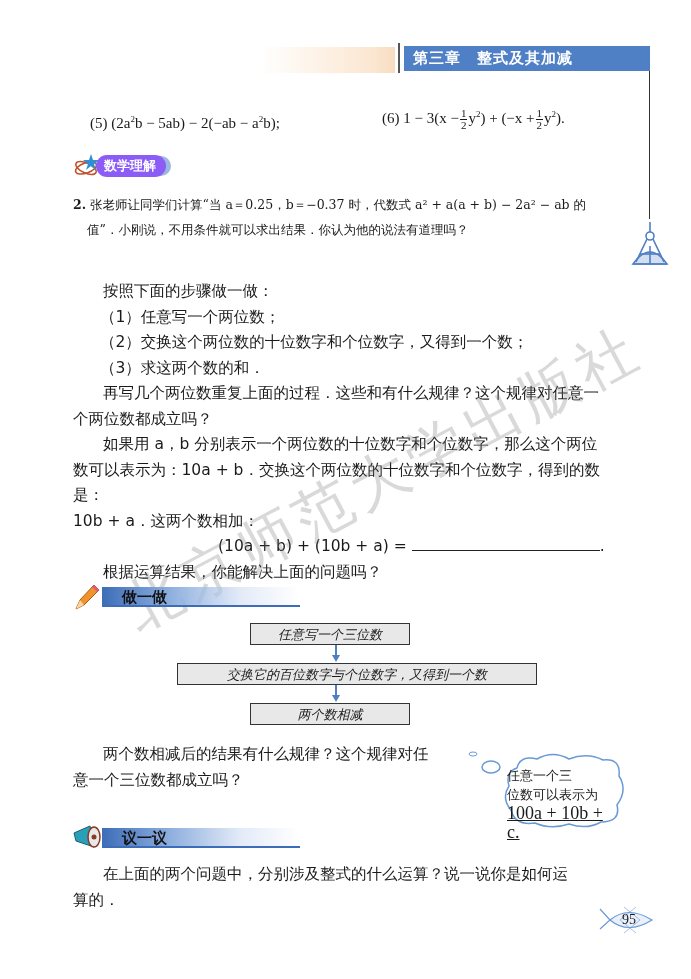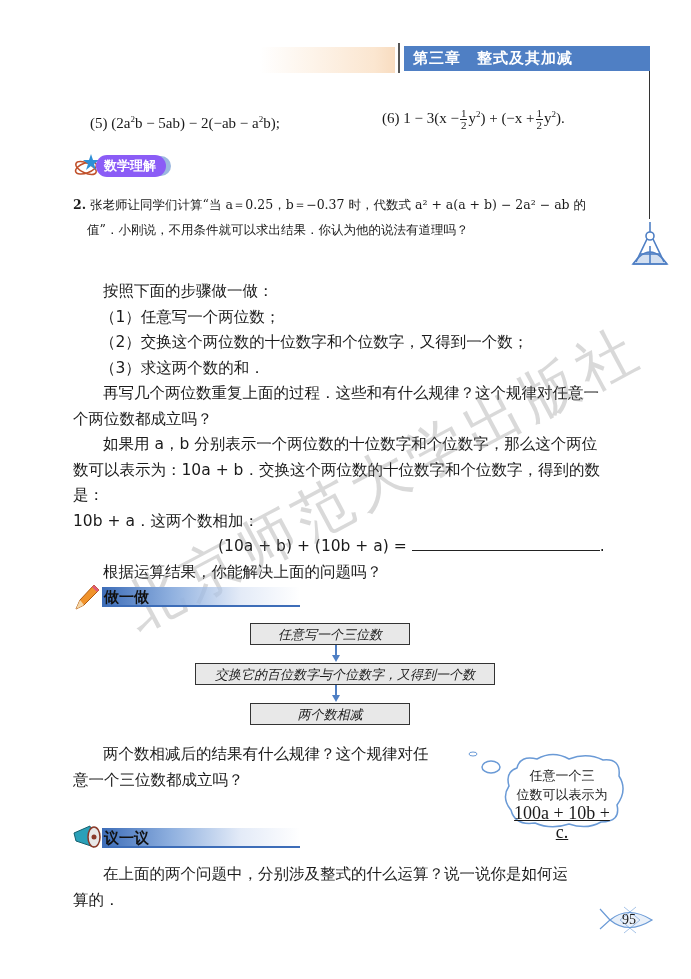--- a/index.html
+++ b/index.html
@@ -21,26 +21,26 @@
   sup { font-size:9px; }
   .badge { left:96px; top:155px; height:22px; padding:0 10px 0 8px; background:#8b5cf6; color:#fff;
     border-radius:11px; font-family:"DejaVu Sans","Liberation Sans",sans-serif; font-size:13px;
     font-weight:bold; line-height:22px; box-shadow:6px 0 0 -1px #9cb8e0; }
   .q2 { left:73px; top:192px; width:550px; font-size:12.5px; line-height:25px; }
   .q2 .indent { padding-left:14px; }
   .body-text { font-size:15.5px; line-height:25.5px; font-family:"DejaVu Sans","Liberation Sans",sans-serif; }
   .para { left:73px; width:548px; }
   .sec-bar { height:20px; background:linear-gradient(to right,#3d6db8 0%, #8fb0df 35%, rgba(200,215,240,0.5) 70%, rgba(255,255,255,0) 100%);
     border-bottom:2px solid #3d6db8; color:#111; font-family:"DejaVu Sans","Liberation Sans",sans-serif;
-    font-size:15px; font-weight:bold; line-height:20px; padding-left:2px; box-sizing:border-box; }
+    font-size:15px; font-weight:bold; line-height:20px; padding-left:20px; box-sizing:border-box; }
   .flow-box { background:#e8e8e8; border:1px solid #333; text-align:center; font-size:13px;
     font-family:"DejaVu Sans","Liberation Sans",sans-serif; line-height:21px; height:22px; box-sizing:border-box;font-style:italic; }
   .arrow { width:2px; background:#4f7fc4; }
   .arrow-head { width:0; height:0; border-left:4px solid transparent; border-right:4px solid transparent; border-top:7px solid #4f7fc4; }
-  .cloud-text { font-size:13px; line-height:19px; text-align:center; font-family:"DejaVu Sans","Liberation Sans",sans-serif; }
+  .cloud-text { font-size:13px; line-height:19px; text-align:left; font-family:"DejaVu Sans","Liberation Sans",sans-serif; }
   .watermark { left:110px; top:400px; font-size:58px; color:rgba(120,120,120,0.28); transform:rotate(-28deg);
     transform-origin:left top; white-space:nowrap; font-family:"DejaVu Serif",serif; letter-spacing:6px; top:580px; }
   .blank { display:inline-block; width:188px; border-bottom:1px solid #222; height:14px; vertical-align:baseline; }
 </style>
 </head>
 <body>
 
 <div class="abs hdr-gradient"></div>
 <div class="abs hdr-bar"></div>
 <div class="abs hdr-title">第三章　整式及其加减</div>
@@ -109,21 +109,21 @@
     <polygon points="4,27 8,18 22,3 27,8 12,23" fill="#f0932b" stroke="#b05a10" stroke-width="1"></polygon>
     <polygon points="4,27 8,18 12,23" fill="#f5d7a8"></polygon>
     <polygon points="22,3 27,8 25,10 20,5" fill="#e05a7a"></polygon>
   </svg>
 </div>
 <div class="abs sec-bar" style="left:102px; top:587px; width:198px;">做一做</div>
 
 <div class="abs flow-box" style="left:250px; top:623px; width:160px;">任意写一个三位数</div>
 <div class="abs arrow" style="left:335px; top:645px; height:12px;"></div>
 <div class="abs arrow-head" style="left:332px; top:655px;"></div>
-<div class="abs flow-box" style="left:195px; top:663px; width:300px;">交换它的百位数字与个位数字，又得到一个数</div>
+<div class="abs flow-box" style="left:177px; top:663px; width:360px;">交换它的百位数字与个位数字，又得到一个数</div>
 <div class="abs arrow" style="left:335px; top:685px; height:12px;"></div>
 <div class="abs arrow-head" style="left:332px; top:695px;"></div>
 <div class="abs flow-box" style="left:250px; top:703px; width:160px;">两个数相减</div>
 
 <div class="abs body-text" style="left:73px; top:742px; width:400px;">
   <div style="padding-left:30px;">两个数相减后的结果有什么规律？这个规律对任</div>
   <div>意一个三位数都成立吗？</div>
 </div>
 
 <div class="abs" style="left:465px; top:750px; width:170px; height:80px;">

